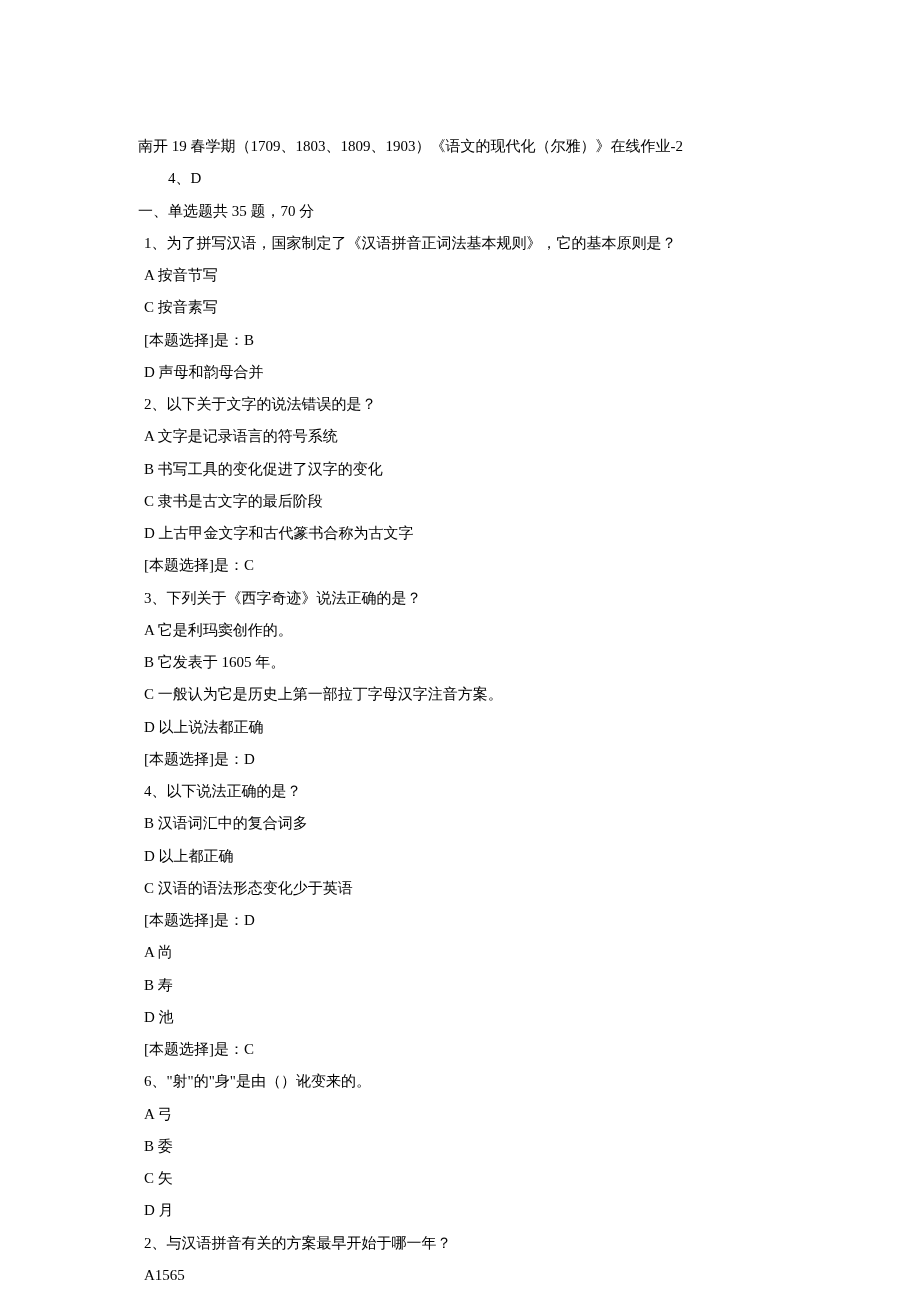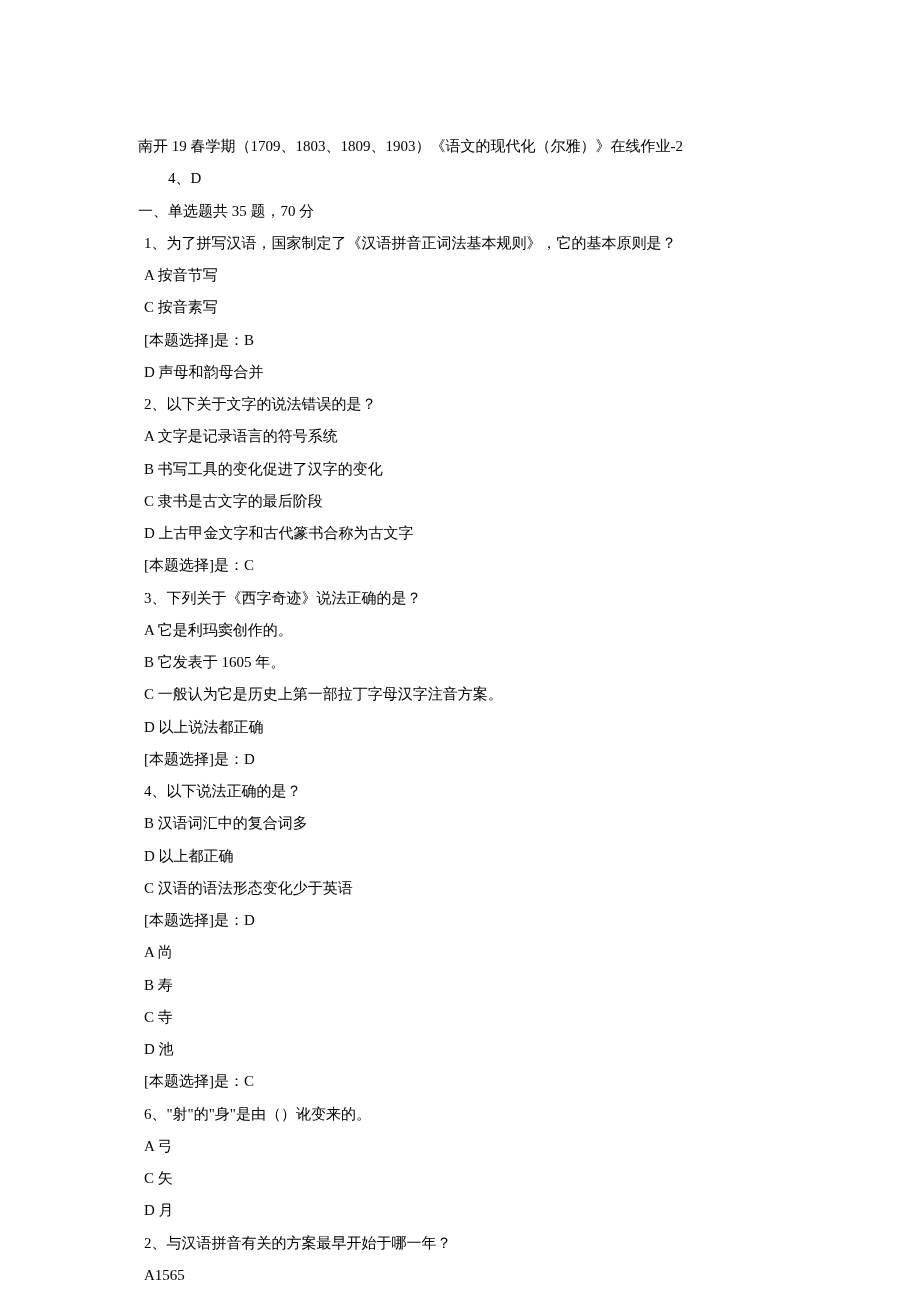--- a/index.html
+++ b/index.html
@@ -49,25 +49,25 @@
     <div class="line">C 一般认为它是历史上第一部拉丁字母汉字注音方案。</div>
     <div class="line">D 以上说法都正确</div>
     <div class="line">[本题选择]是：D</div>
     <div class="line">4、以下说法正确的是？</div>
     <div class="line">B 汉语词汇中的复合词多</div>
     <div class="line">D 以上都正确</div>
     <div class="line">C 汉语的语法形态变化少于英语</div>
     <div class="line">[本题选择]是：D</div>
     <div class="line">A 尚</div>
     <div class="line">B 寿</div>
-    <div class="line">C 寺</div>
     <div class="line">D 池</div>
     <div class="line">[本题选择]是：C</div>
     <div class="line">6、"射"的"身"是由（）讹变来的。</div>
     <div class="line">A 弓</div>
+    <div class="line">B 委</div>
     <div class="line">C 矢</div>
     <div class="line">D 月</div>
     <div class="line">2、与汉语拼音有关的方案最早开始于哪一年？</div>
     <div class="line">A1565</div>
     <div class="line">B1605</div>
     <div class="line">C1655</div>
     <div class="line">D1695</div>
   </div>
 
 </body></html>

